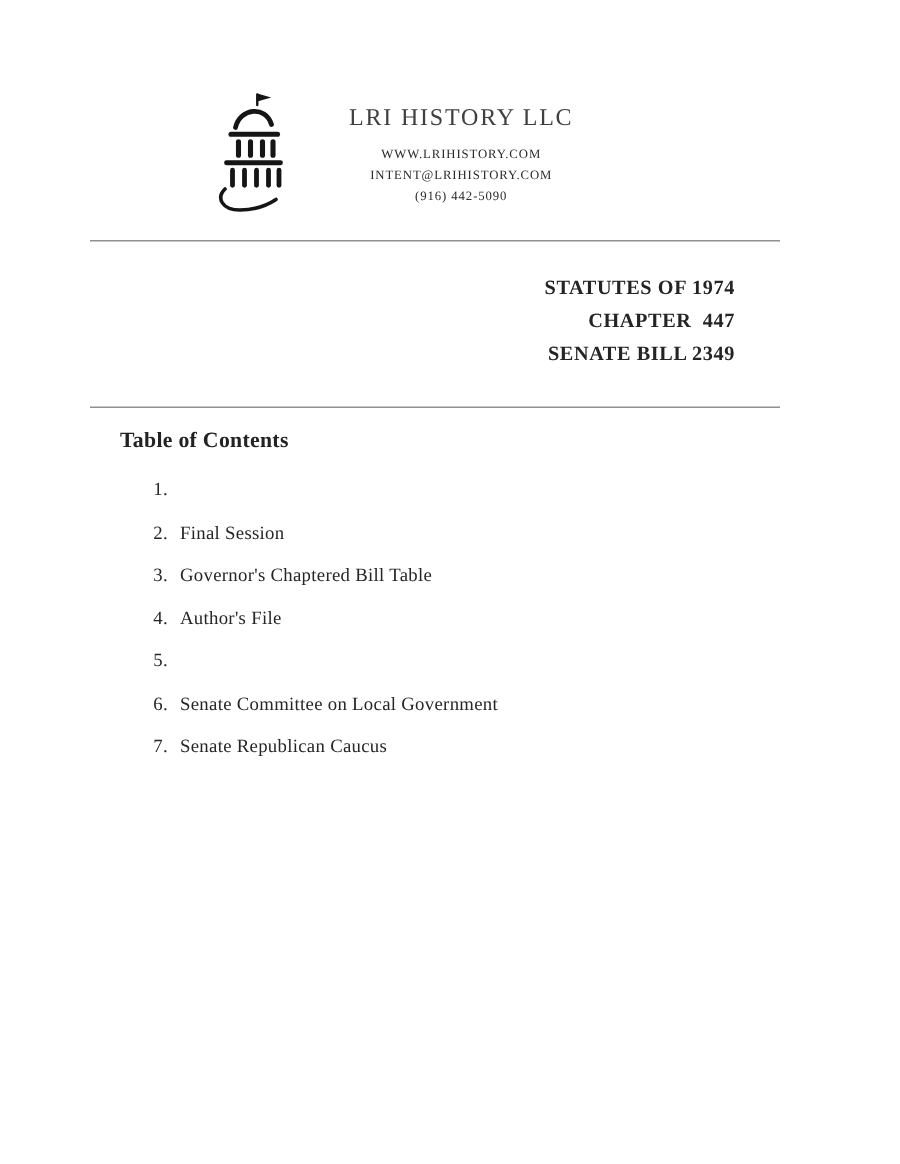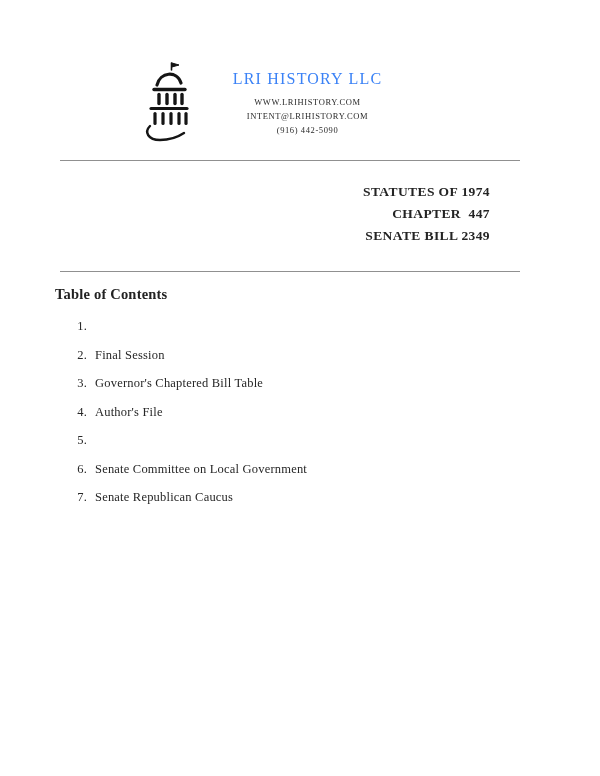--- a/index.html
+++ b/index.html
@@ -31,21 +31,21 @@
     flex: 0 0 auto;
   }
   .contact-block {
     text-align: center;
     padding-top: 10px;
     min-width: 175px;
   }
   .company-name {
     font-size: 16px;
     letter-spacing: 1.2px;
-    color: #3b82f6;
+    color: #404040;
     margin-bottom: 7px;
     white-space: pre;
   }
   .contact-line {
     font-size: 8.5px;
     letter-spacing: 0.6px;
     line-height: 14px;
     color: #2a2a2a;
     white-space: pre;
   }
@@ -71,20 +71,21 @@
     font-size: 13.5px;
     letter-spacing: 0.4px;
     line-height: 22px;
     color: #242424;
     white-space: pre;
   }
 
   
   .toc {
     padding: 14px 0 0 55px;
+    margin-left: 25px;
   }
   .toc-title {
     font-size: 14.5px;
     font-weight: bold;
     margin: 0 0 16px 0;
     color: #222222;
     letter-spacing: 0.2px;
   }
   .toc-list {
     list-style: none;

